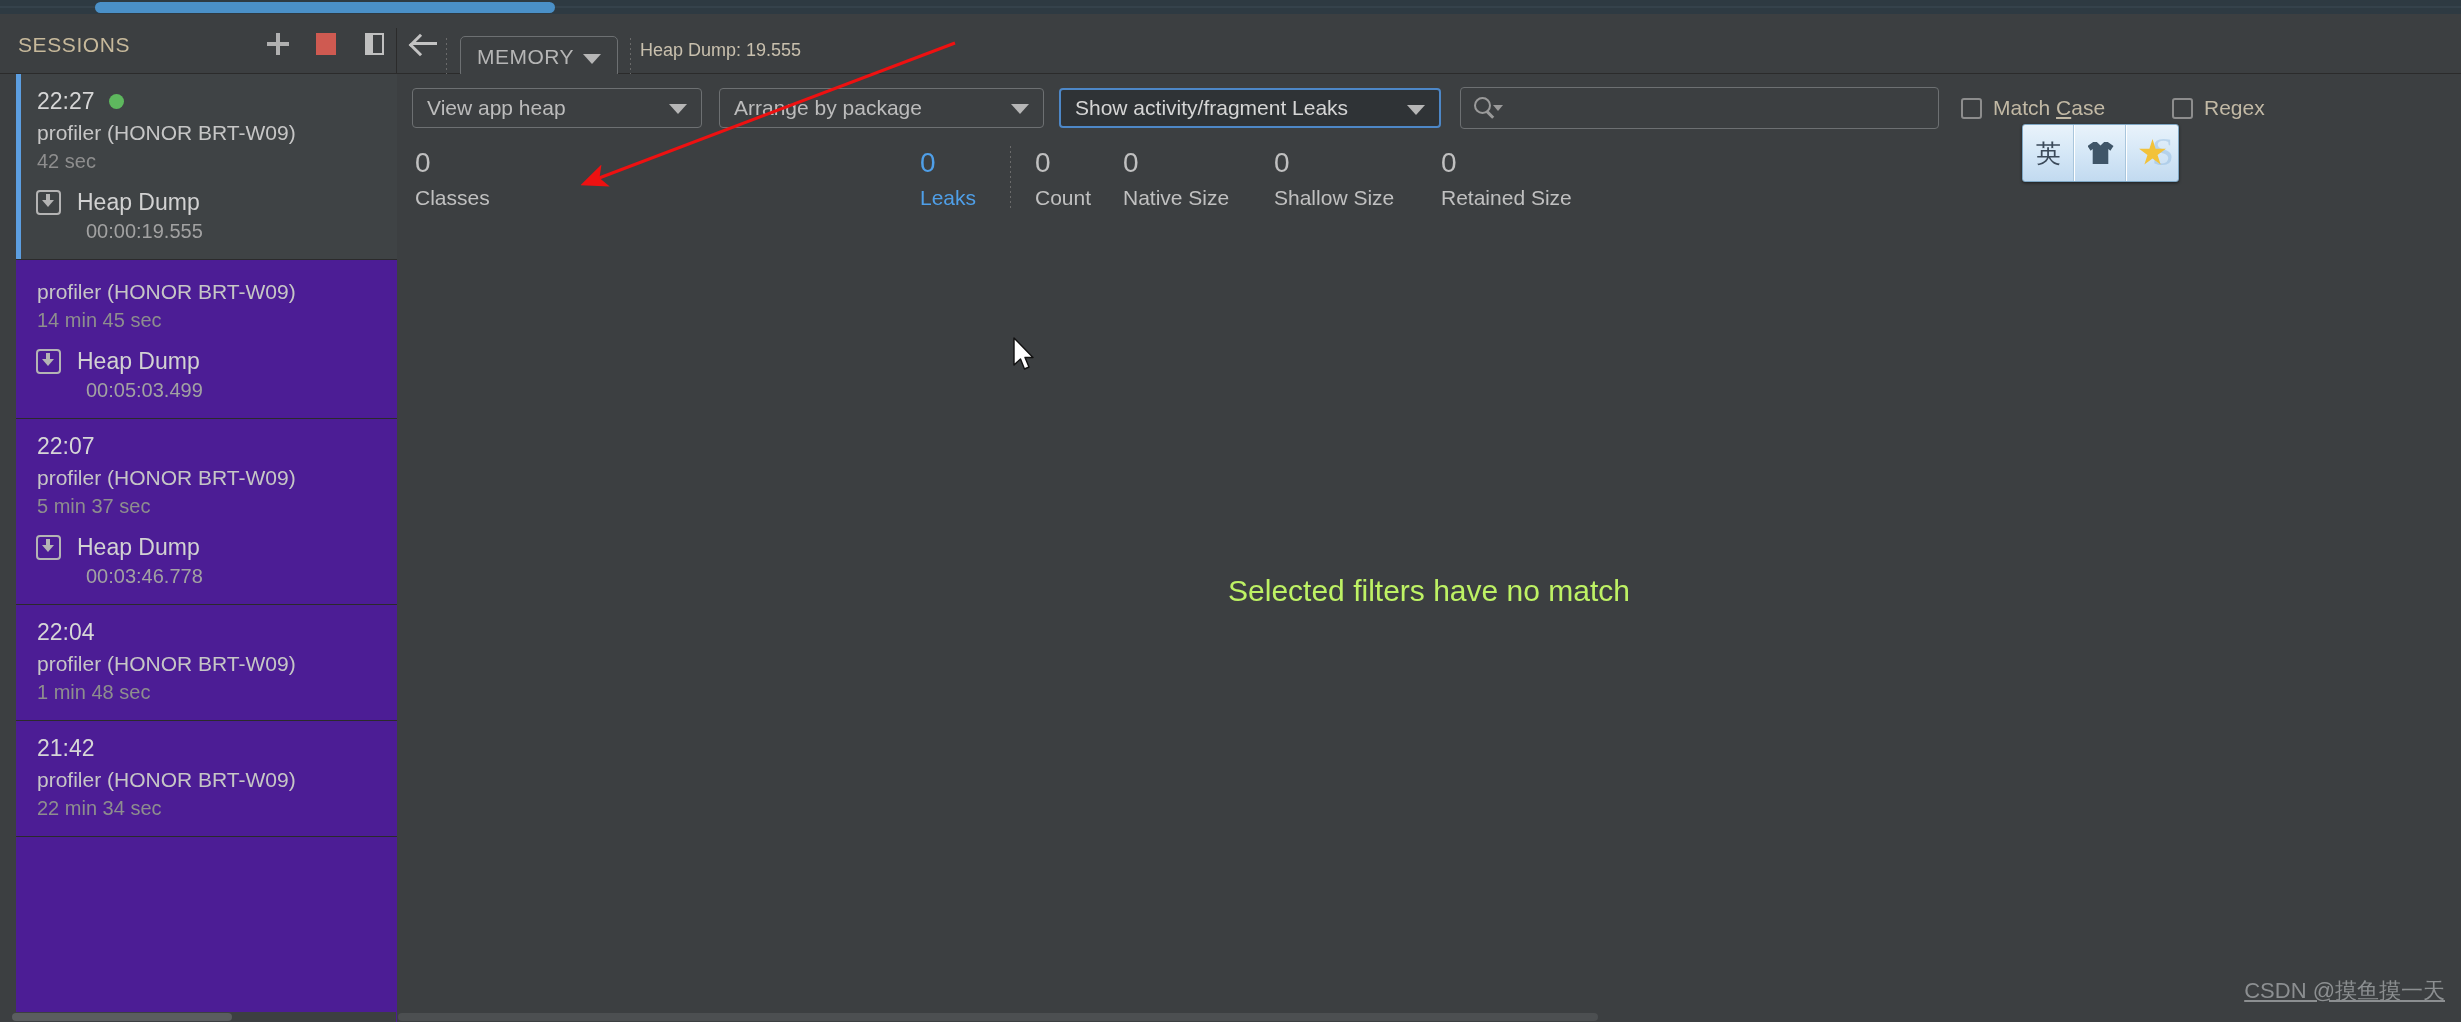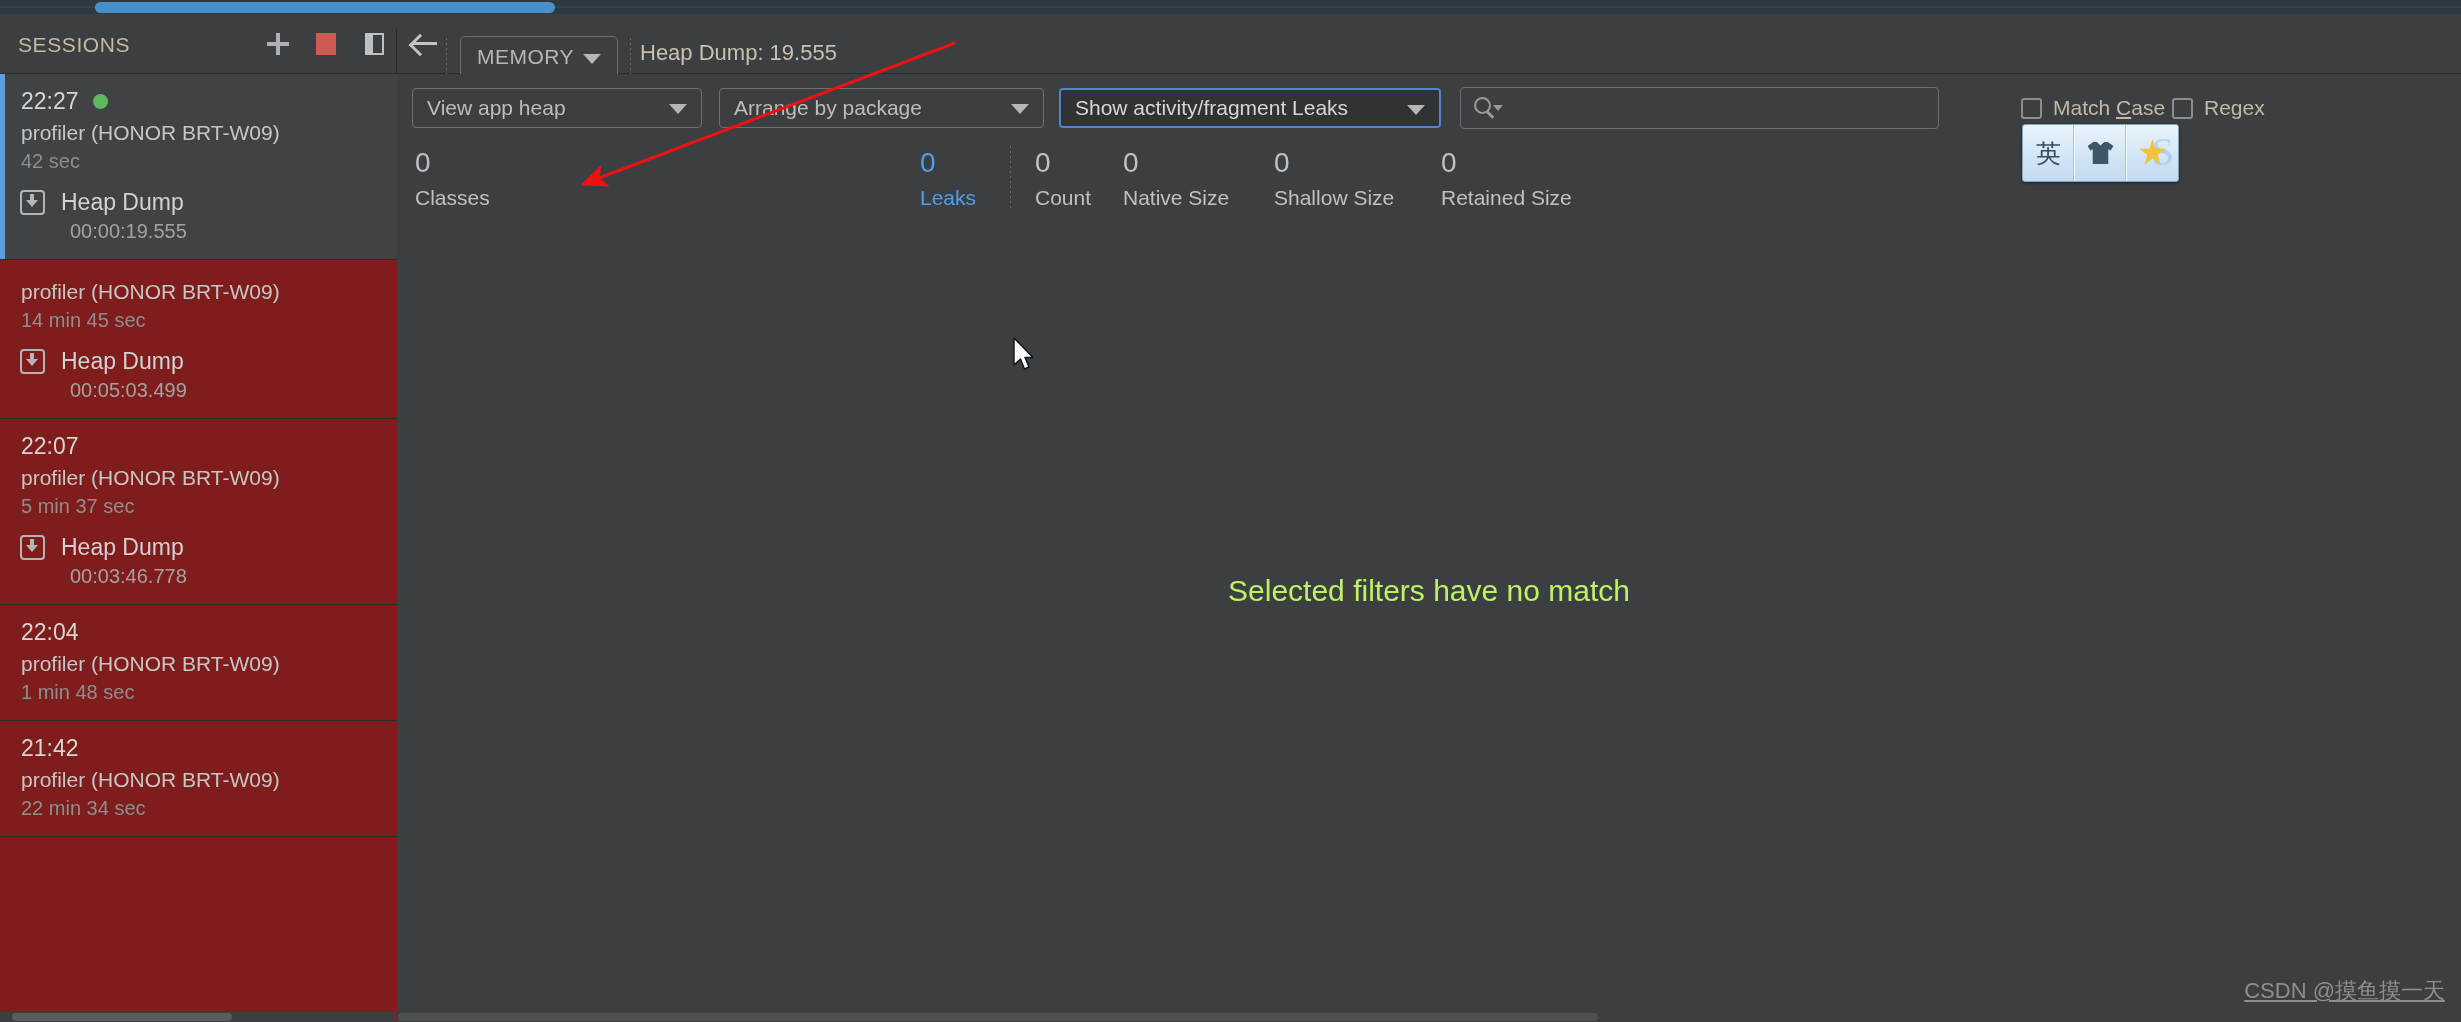--- a/index.html
+++ b/index.html
@@ -132,29 +132,29 @@
     width: 0; height: 0;
     border-left: 9px solid transparent;
     border-right: 9px solid transparent;
     border-top: 10px solid #b6b6b6;
   }
   .memory-combo .caret { position: absolute; right: 16px; top: 17px; }
 
   .heapdump-label {
     position: absolute;
     left: 640px; top: 26px;
-    font-size: 22px; color: #c9c0ae;
+    font-size: 18px; color: #c9c0ae;
   }
 
   
   .sessions-panel {
     position: absolute;
-    left: 0; top: 74px;
+    left: 16px; top: 74px;
     width: 404px; height: 948px;
-    background: #7f1d1d;
+    background: #4c1d95;
     border-right: 1px solid #2b2b2b;
     box-sizing: border-box;
     overflow: hidden;
   }
   .session {
     position: relative;
     border-bottom: 1px solid #2b2b2b;
     box-sizing: border-box;
     padding: 14px 0 16px 0;
   }
@@ -295,21 +295,21 @@
     border: 2px solid #8d8d8d;
     border-radius: 3px;
     box-sizing: border-box;
     background: #3c3f41;
   }
   .checkitem .clabel {
     margin-left: 11px; font-size: 21px; color: #c2b9a5;
     white-space: nowrap;
   }
   .checkitem .clabel u { text-decoration: underline; }
-  .ck-matchcase { left: 1624px; }
+  .ck-matchcase { left: 1564px; }
   .ck-regex { left: 1775px; }
 
   
   .statsrow {
     position: absolute; left: 0; top: 64px;
     width: 2064px; height: 80px;
   }
   .stat {
     position: absolute; top: 8px;
     text-align: left;

